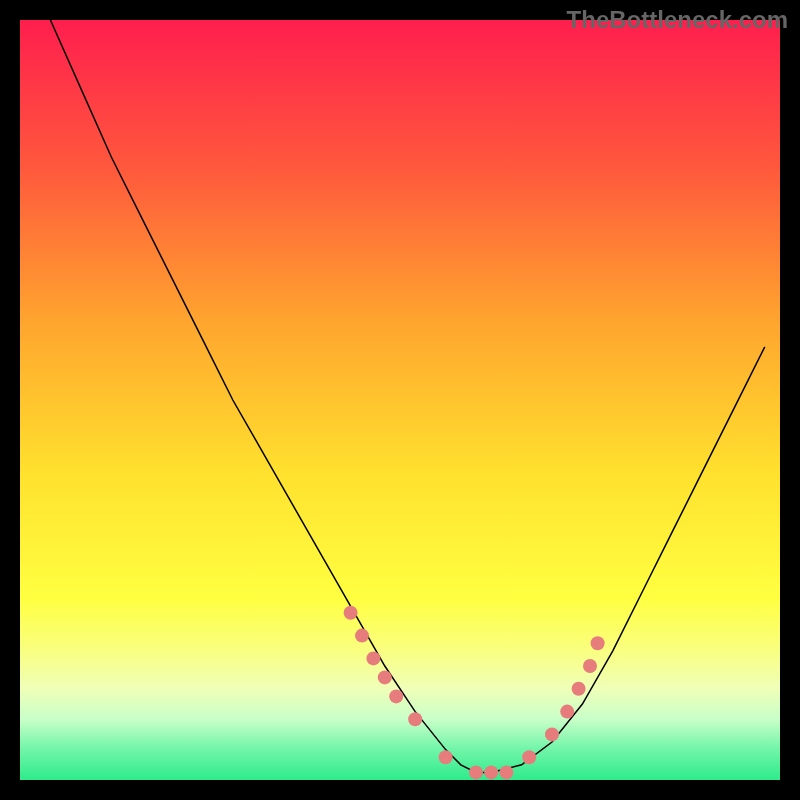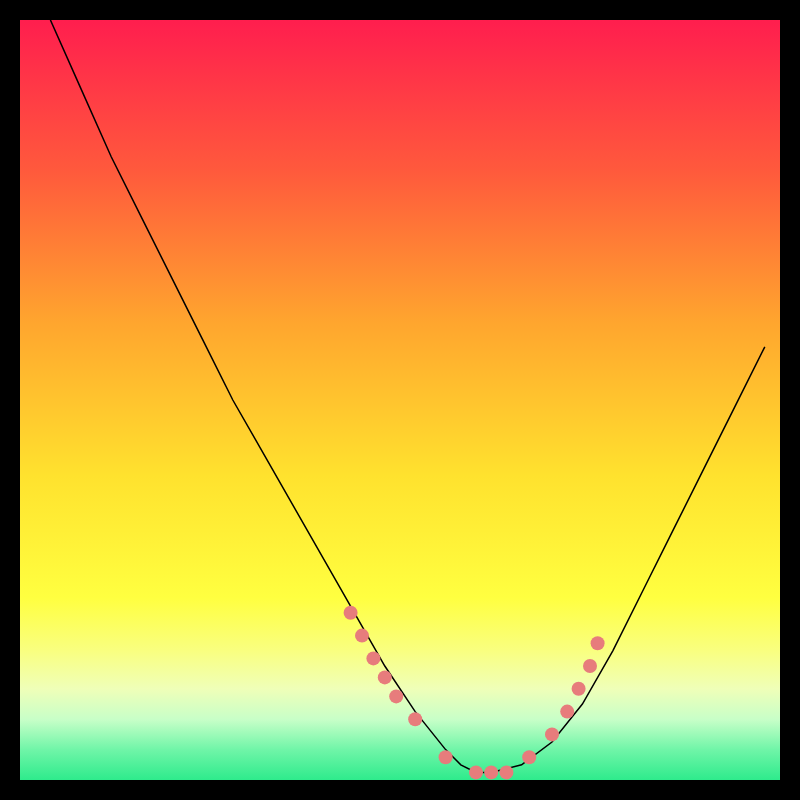--- a/index.html
+++ b/index.html
@@ -32,20 +32,21 @@
     top: 20px;
     width: 760px;
     height: 760px;
     display: block;
   }
 </style>
 </head>
 <body>
 
 <div class="chart-container">
+  <div class="watermark">TheBottleneck.com</div>
   <svg class="plot" viewBox="0 0 100 100" preserveAspectRatio="none">
     <defs>
       <linearGradient id="bg-grad" x1="0" y1="0" x2="0" y2="1">
           <stop offset="0%" stop-color="#FF1E4E"></stop>
           <stop offset="20%" stop-color="#FF5A3C"></stop>
           <stop offset="40%" stop-color="#FFA62E"></stop>
           <stop offset="60%" stop-color="#FFE22E"></stop>
           <stop offset="76%" stop-color="#FFFF40"></stop>
           <stop offset="83%" stop-color="#F9FF80"></stop>
           <stop offset="88%" stop-color="#EFFFB8"></stop>

